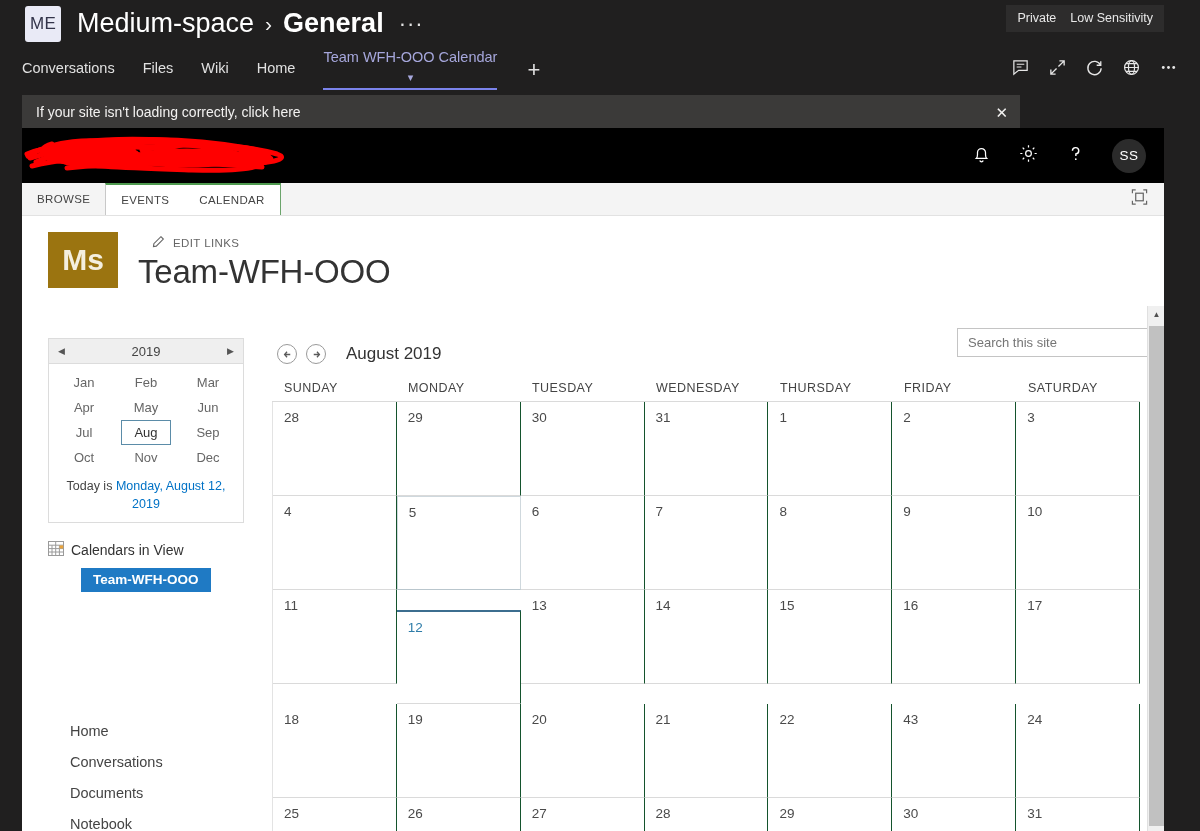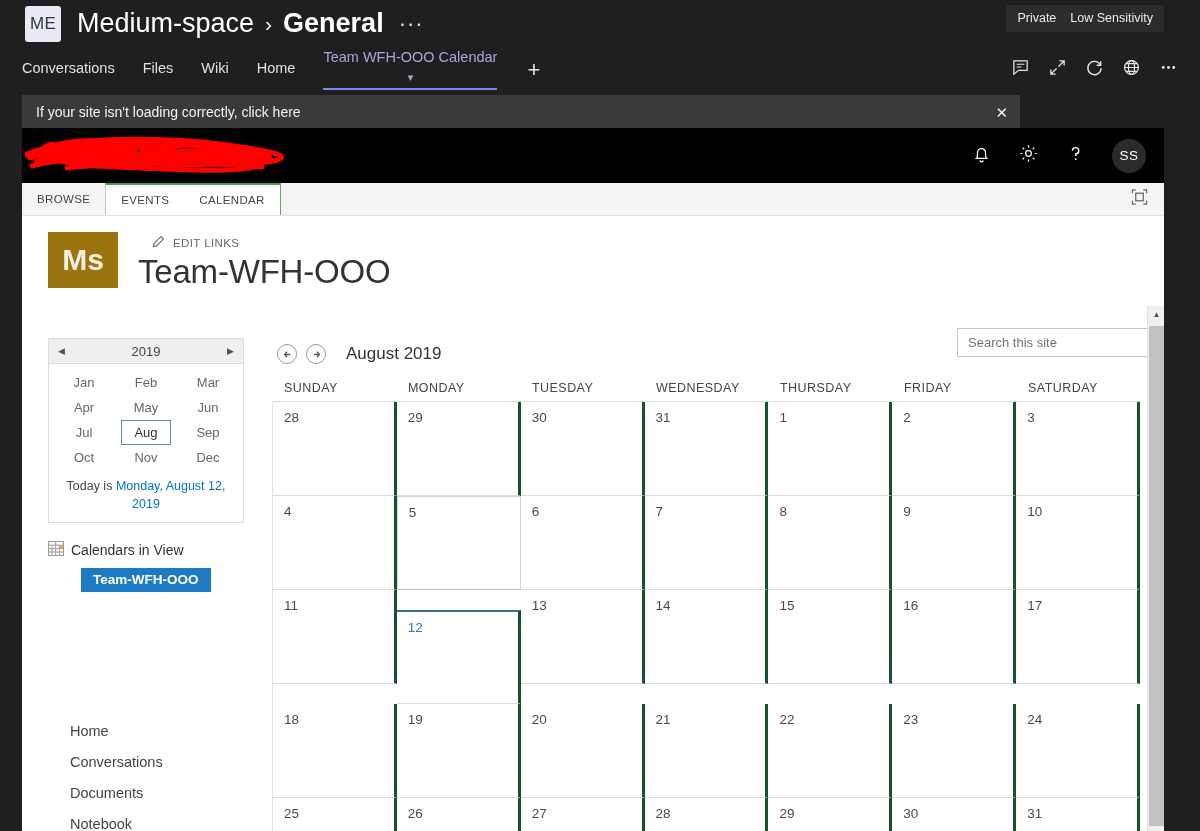--- a/index.html
+++ b/index.html
@@ -273,21 +273,21 @@
     font-size: 12.5px; color: #444444;
     letter-spacing: .45px;
     padding: 0 0 6px 12px;
   }
   #cal-grid {
     display: grid; grid-template-columns: repeat(7, 1fr);
     border-left: 1px solid #e3e3e3;
   }
   .cell {
     height: 94px;
-    border-right: 3px solid #14532d;
+    border-right: 1px solid #14532d;
     border-bottom: 1px solid #dadada;
     padding: 6px 0 0 11px;
     position: relative;
     background: #ffffff;
   }
   .cell .dnum { font-size: 13.5px; color: #4a4a4a; }
   .cell.today { border-top: 2px solid #3c6e8f; margin-top: 20px; }
   .cell.today .dnum { color: #2e7ca8; }
   .cell.selected {
     border: 1px solid #cfd8dd;
@@ -565,21 +565,21 @@
         <div class="cell"><span class="dnum">14</span></div>
         <div class="cell"><span class="dnum">15</span></div>
         <div class="cell"><span class="dnum">16</span></div>
         <div class="cell"><span class="dnum">17</span></div>
 
         <div class="cell"><span class="dnum">18</span></div>
         <div class="cell"><span class="dnum">19</span></div>
         <div class="cell"><span class="dnum">20</span></div>
         <div class="cell"><span class="dnum">21</span></div>
         <div class="cell"><span class="dnum">22</span></div>
-        <div class="cell"><span class="dnum">23</span></div>
+        <div class="cell"><span class="dnum">43</span></div>
         <div class="cell"><span class="dnum">24</span></div>
 
         <div class="cell"><span class="dnum">25</span></div>
         <div class="cell"><span class="dnum">26</span></div>
         <div class="cell"><span class="dnum">27</span></div>
         <div class="cell"><span class="dnum">28</span></div>
         <div class="cell"><span class="dnum">29</span></div>
         <div class="cell"><span class="dnum">30</span></div>
         <div class="cell"><span class="dnum">31</span></div>
       </div>

